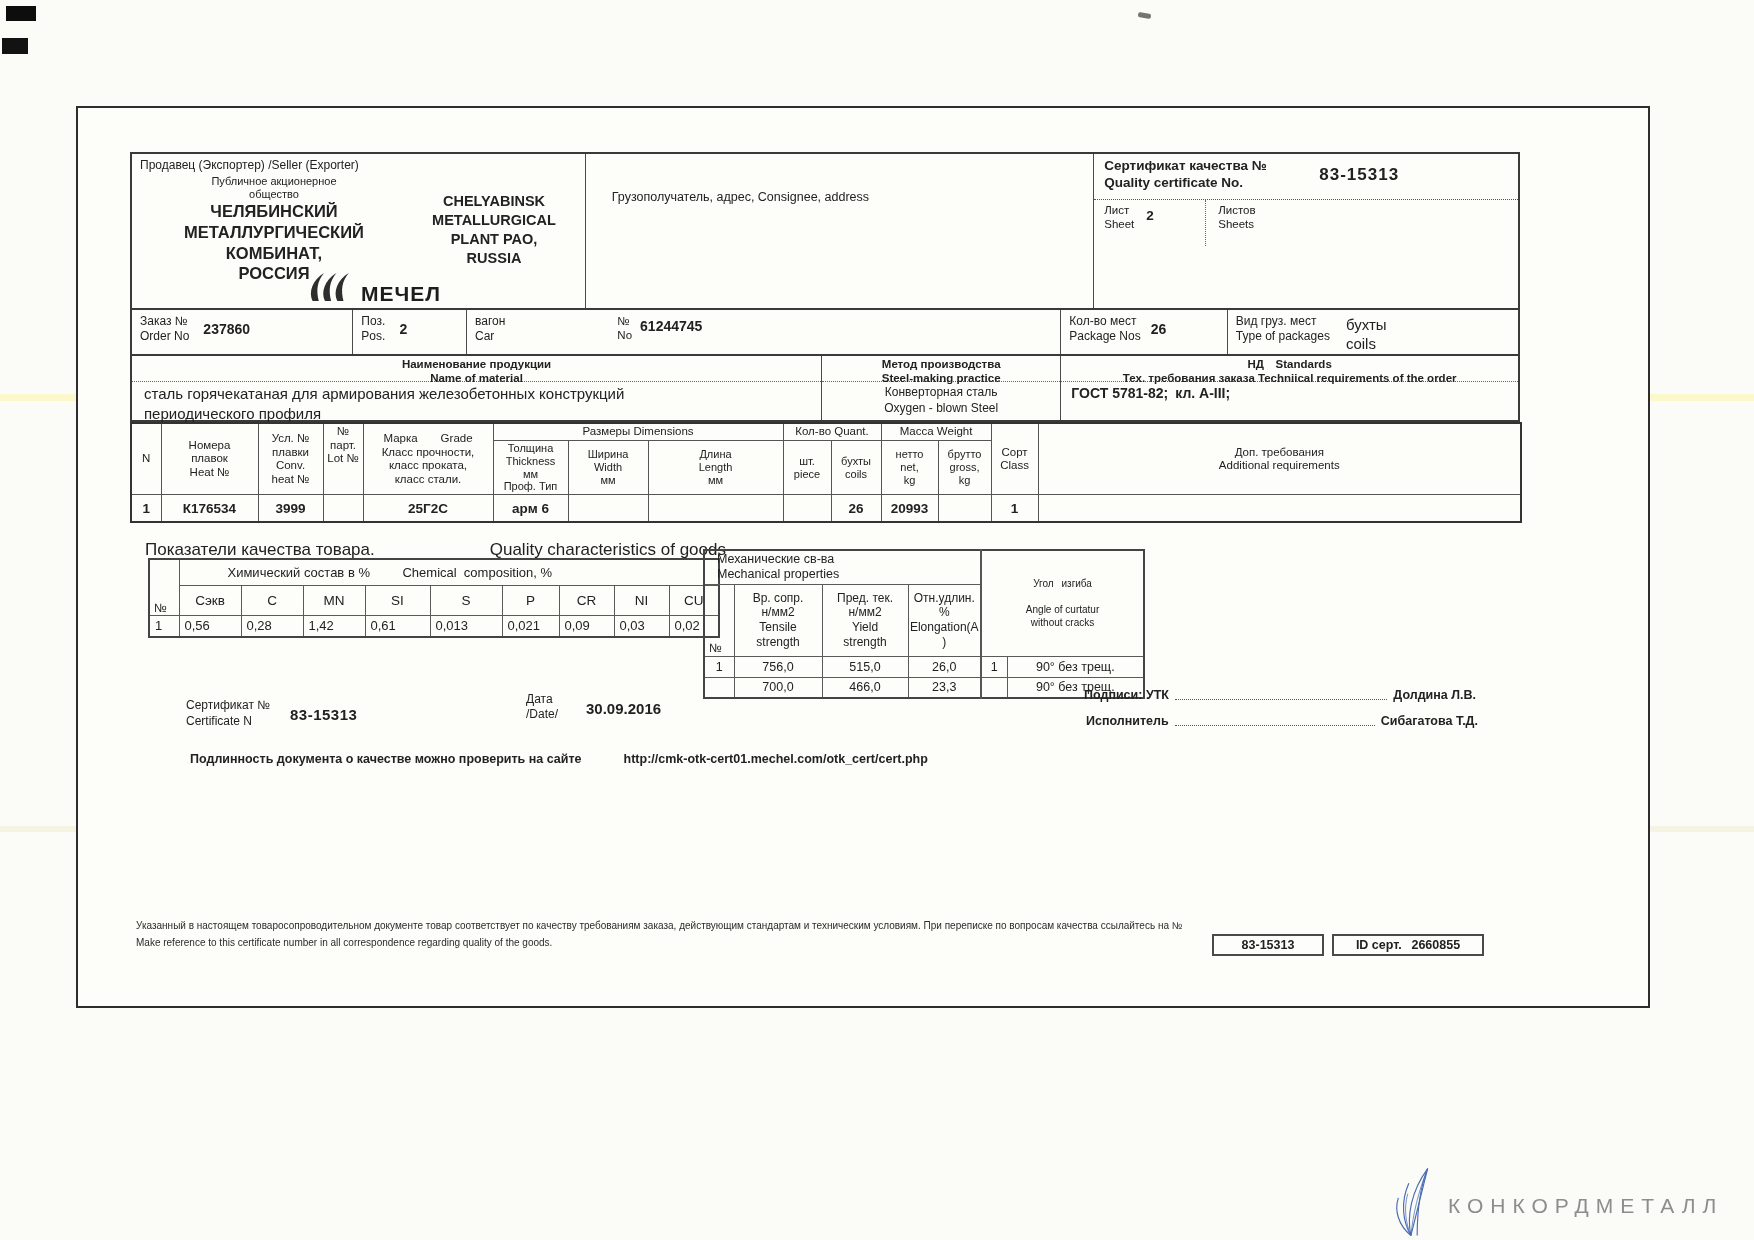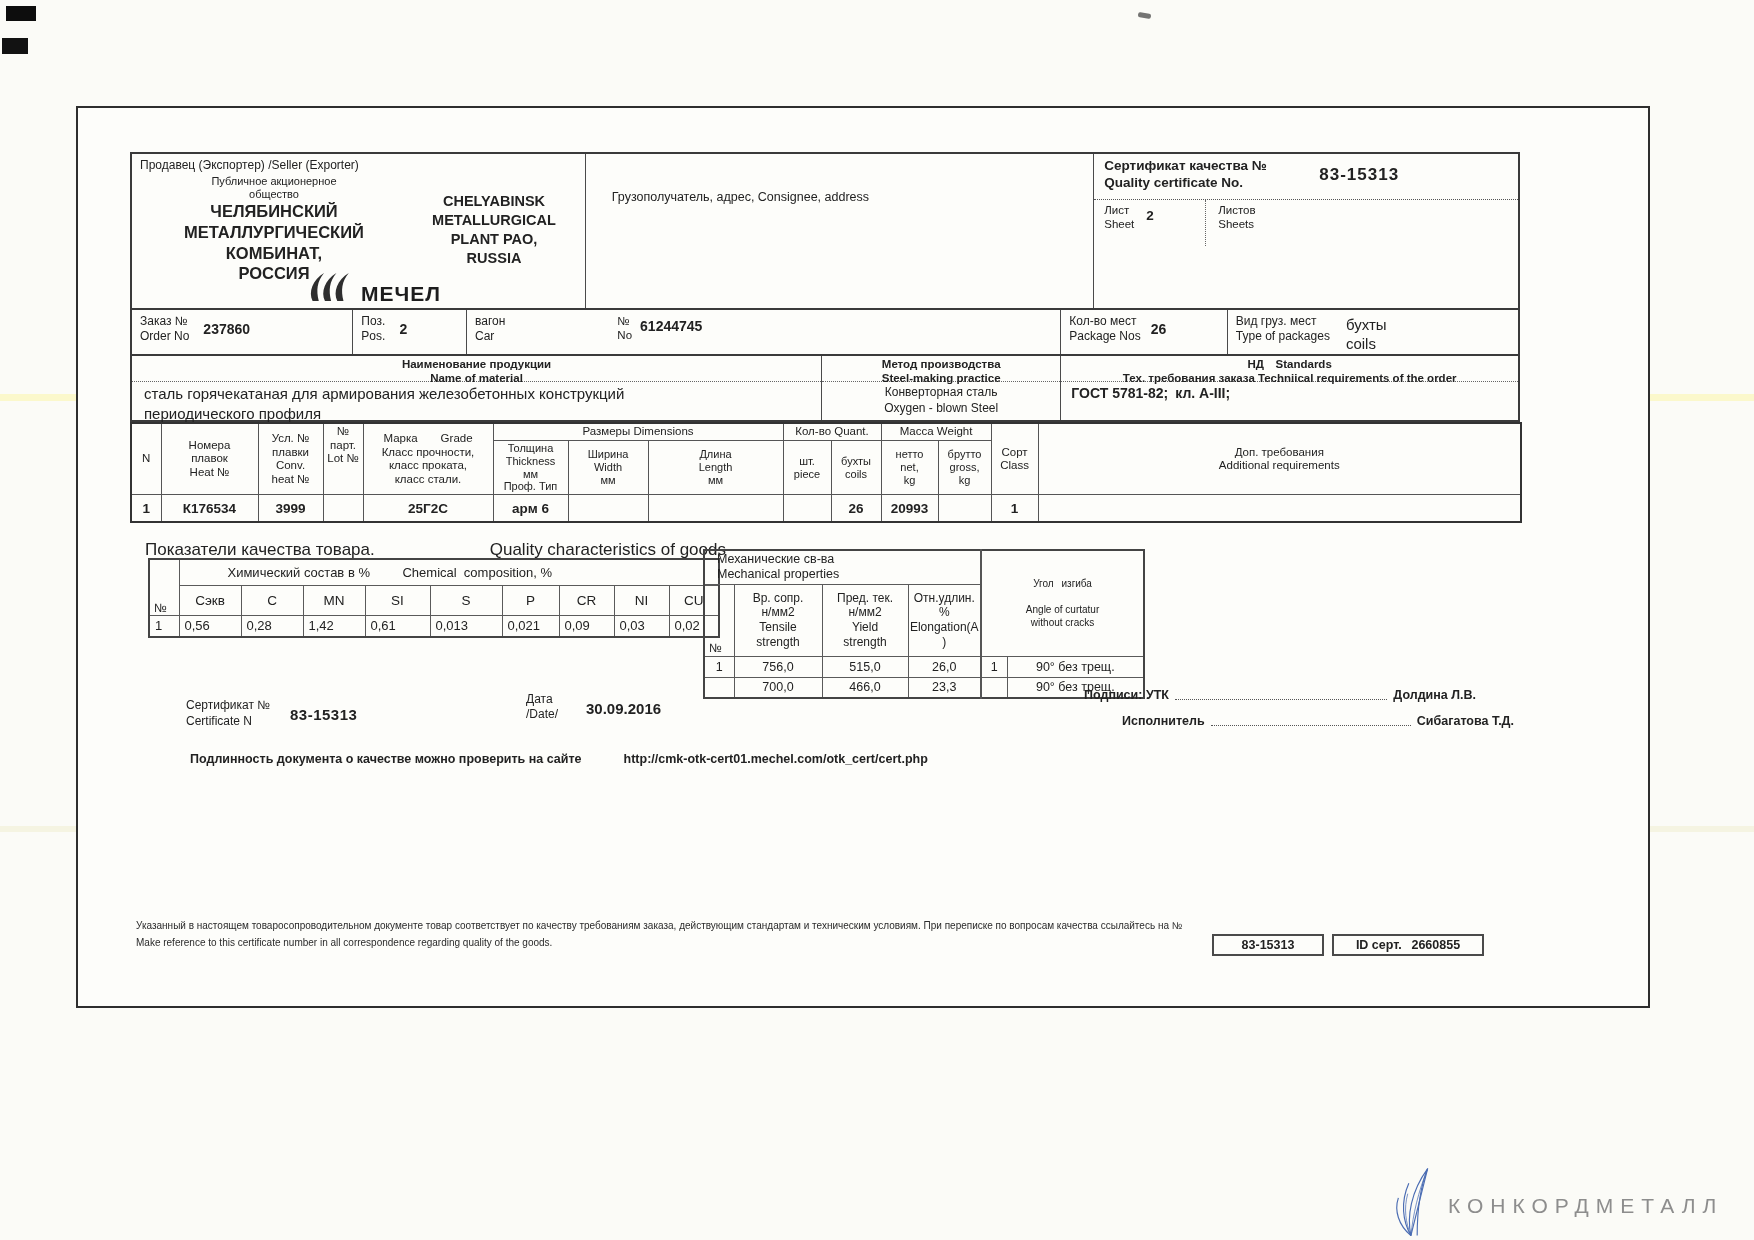--- a/index.html
+++ b/index.html
@@ -100,21 +100,21 @@
   .bend-no { border-left: 2px solid #555 !important; }
 
   
   .f-certlabel { left: 108px; top: 590px; font-size: 12px; line-height: 1.3; }
   .f-certval  { left: 212px; top: 598px; font-size: 15px; font-weight: 700; letter-spacing: .5px; }
   .f-datelabel { left: 448px; top: 584px; font-size: 12px; line-height: 1.25; }
   .f-dateval  { left: 508px; top: 592px; font-size: 15px; font-weight: 700; }
   .f-verify { left: 112px; top: 644px; font-size: 12.5px; font-weight: 700; display: flex; gap: 42px; }
 
   .sigrow { width: 392px; display: flex; align-items: flex-end; font-size: 12.5px; font-weight: 700; }
-  .sig1 { left: 1006px; top: 580px; } .sig2 { left: 1044px; top: 606px; }
+  .sig1 { left: 1006px; top: 580px; } .sig2 { left: 1008px; top: 606px; }
   .dotline { flex: 1; border-bottom: 1.5px dotted #555; margin: 0 6px 2px 6px; height: 10px; }
 
   
   .disc { left: 58px; top: 812px; font-size: 10px; color: #2b2b2b; }
   .disc div { white-space: nowrap; margin-bottom: 6px; }
   .numbox { top: 826px; height: 22px; border: 2px solid #4a4a4a; text-align: center; font-size: 12.5px; font-weight: 700; line-height: 19px; background: #fdfdfa; }
   .numbox1 { left: 1134px; width: 112px; }
   .numbox2 { left: 1254px; width: 152px; }
 
   

